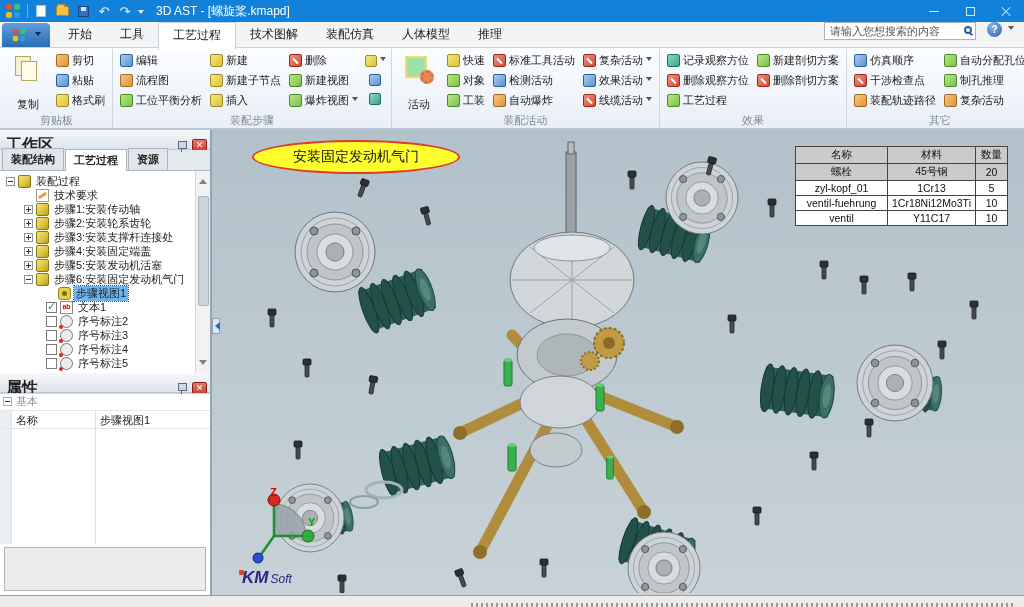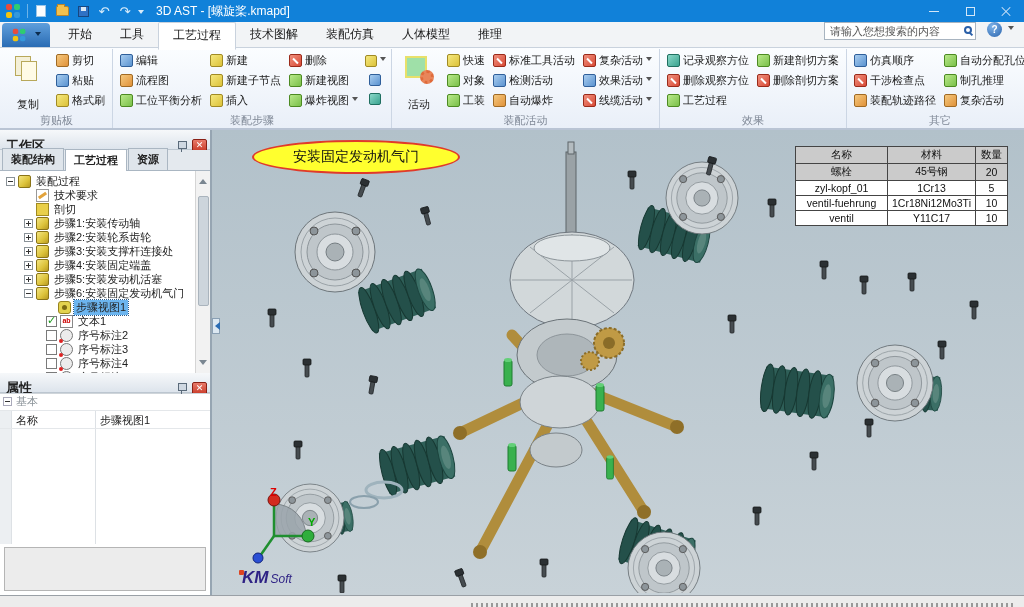--- a/index.html
+++ b/index.html
@@ -72,21 +72,21 @@
   .ic.b { background:linear-gradient(135deg,#a8cdf0,#5b93d0); border:1px solid #2f5f9a; }
   .ic.o { background:linear-gradient(135deg,#f5c87e,#e0923a); border:1px solid #a06a24; }
   .ic.t { background:linear-gradient(135deg,#8ad8c8,#3aa390); border:1px solid #1f6f60; }
   .mcol { display:flex; flex-direction:column; justify-content:flex-start; margin:1px 1px; }
   .mb { width:24px; height:19px; display:flex; align-items:center; justify-content:center; }
   .mb .ic { margin-right:0; width:12px; height:12px; }
 
   
   .mainarea { height:465px; display:flex; }
   .sidebar { width:212px; background:#eef1f4; border-right:2px solid #96a5b2; display:flex; flex-direction:column; }
-  .panelhead { height:20px; background:linear-gradient(#f6f8fa,#dde4ec); border-bottom:1px solid #bcc6d0; display:flex; align-items:center; padding:12px 3px 0 6px; font-weight:bold; font-size:13px; }
+  .panelhead { height:20px; background:linear-gradient(#f6f8fa,#dde4ec); border-bottom:1px solid #bcc6d0; display:flex; align-items:center; padding:12px 3px 0 6px; font-weight:bold; font-size:16px; }
   .phspace { flex:1; }
   .pin { width:9px; height:12px; position:relative; margin-right:6px; }
   .pin::before{content:"";position:absolute;top:1px;left:1px;width:7px;height:6px;border:1px solid #5a6a7a;background:#cfd8e2;}
   .pin::after{content:"";position:absolute;top:8px;left:4px;width:1px;height:4px;background:#5a6a7a;}
   .pclose { width:15px; height:13px; background:linear-gradient(#e87a6a,#c93a28); border:1px solid #8a2015; border-radius:2px; color:#fff; font-size:9px; line-height:11px; text-align:center; }
   .pclose::after{content:"✕";}
   .wstabs { height:21px; background:#e4e9ee; display:flex; align-items:flex-end; padding-left:2px; border-bottom:1px solid #aab6c2;}
   .wstab { padding:3px 8px 3px 8px; font-size:11px; font-weight:bold; border:1px solid #aab6c2; border-bottom:none; background:#dfe5eb; margin-right:1px; color:#222;}
   .wstab.active { background:#fff; position:relative; top:1px; }
   .treewrap { flex:1; background:#fff; display:flex; overflow:hidden; }
@@ -453,25 +453,20 @@
             <i class="exp"></i>
             <i class="ti box"></i>
             <span class="tl">装配过程</span>
           </div>
         <div class="trow lv1">
             <i class="exp none"></i>
             <i class="ti pencil"></i>
             <span class="tl">技术要求</span>
           </div>
         <div class="trow lv1">
-            <i class="exp none"></i>
-            <i class="ti folder"></i>
-            <span class="tl">剖切</span>
-          </div>
-        <div class="trow lv1">
             <i class="exp plus"></i>
             <i class="ti box"></i>
             <span class="tl">步骤1:安装传动轴</span>
           </div>
         <div class="trow lv1">
             <i class="exp plus"></i>
             <i class="ti box"></i>
             <span class="tl">步骤2:安装轮系齿轮</span>
           </div>
         <div class="trow lv1">

